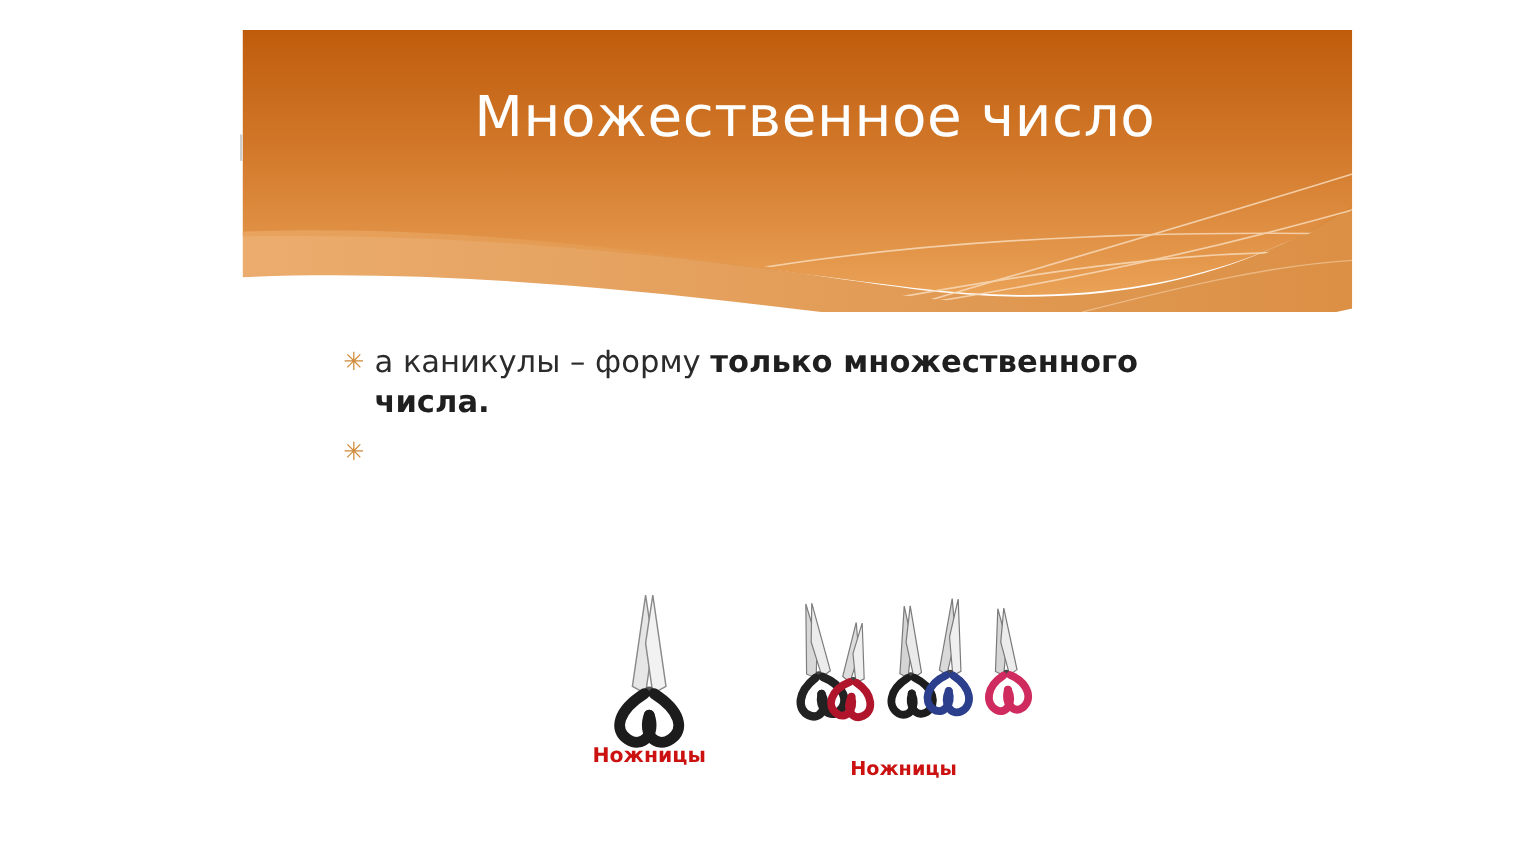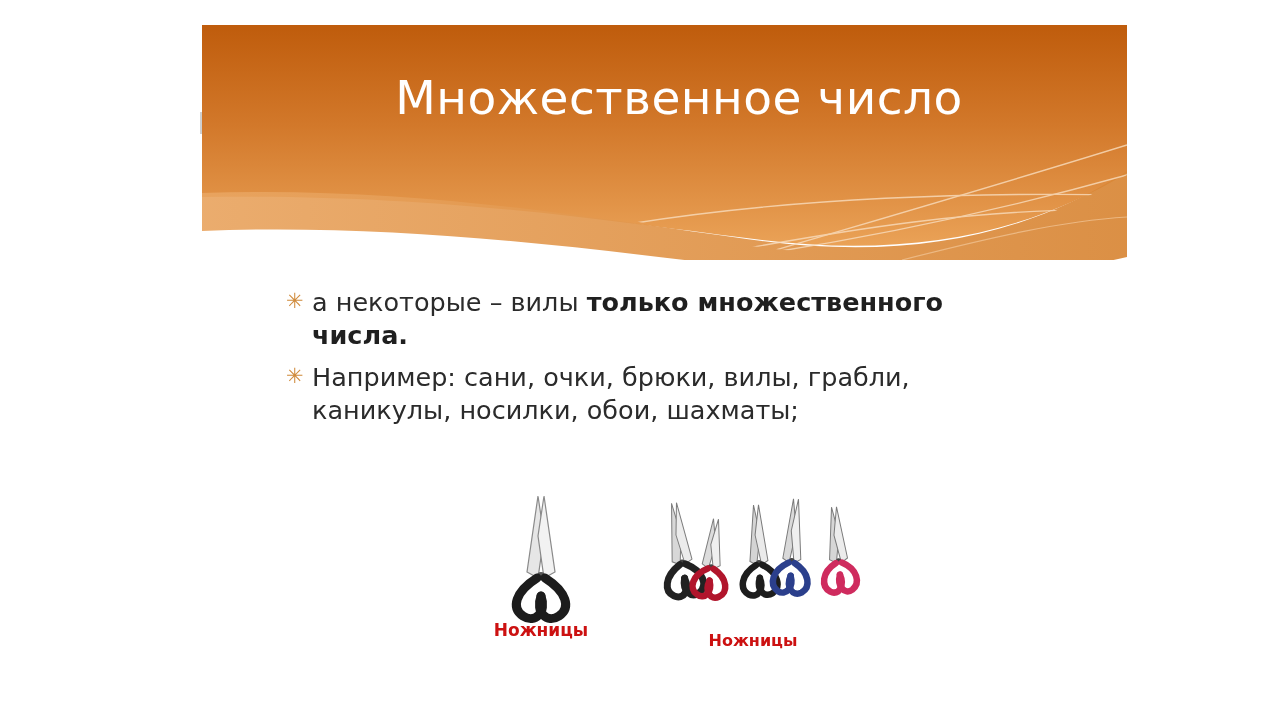--- a/index.html
+++ b/index.html
@@ -158,26 +158,25 @@
 </div>
 
 <div class="cursor-artifact"></div>
 
 <div class="slide-title">Множественное число</div>
 
 <div class="body-content">
 
   <div class="bullet-item">
     <span class="bullet-mark">✳</span>
-    <span>а некоторые – вилы </span><b>только множественного числа.</b>
+    <span>а каникулы – форму </span><b>только множественного числа.</b>
   </div>
 
   <div class="bullet-item">
     <span class="bullet-mark">✳</span>
-    <span>Например: сани, очки, брюки, вилы, грабли, каникулы, носилки, обои, шахматы;</span>
   </div>
 
 </div>
 
 <div class="picture-block">
 
   <div class="pic pic-left">
     <svg width="150" height="140" viewBox="0 0 150 140" xmlns="http://www.w3.org/2000/svg">
       <g transform="translate(75,8)">
 

